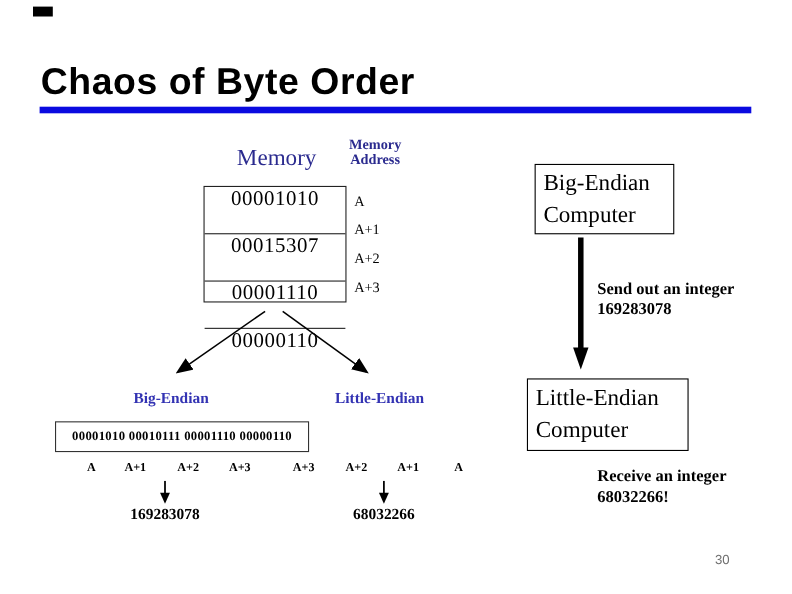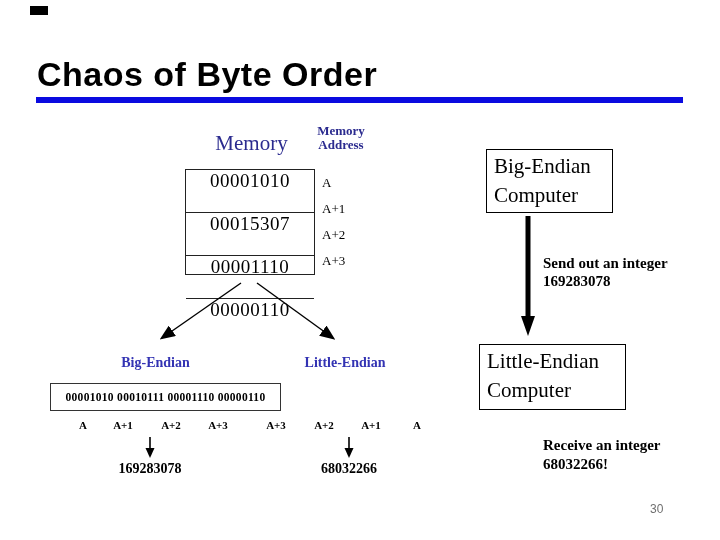--- a/index.html
+++ b/index.html
@@ -60,21 +60,21 @@
 
   .computer-box {
     border:1.5px solid #000; box-sizing:border-box;
     font-size:21px; line-height:29px; padding:2px 0 0 7px; background:#fff;
   }
   .computer-box.big { left:486px; top:149px; width:127px; height:64px; }
   .computer-box.little { left:479px; top:344px; width:147px; height:66px; }
 
   .note { font-size:15px; font-weight:bold; line-height:18px; white-space:nowrap; }
   .note.send { left:543px; top:226px;margin-top:28px; }
-  .note.receive { left:543px; top:436px; line-height:19px; }
+  .note.receive { left:543px; top:424px; line-height:19px; }
 
   .page-number {
     left:650px; top:502px; font-family:"Liberation Sans", sans-serif;
     font-size:12px; color:#6f6f6f;
   }
 
   svg { display:block; }
 </style>
 </head>
 <body>

